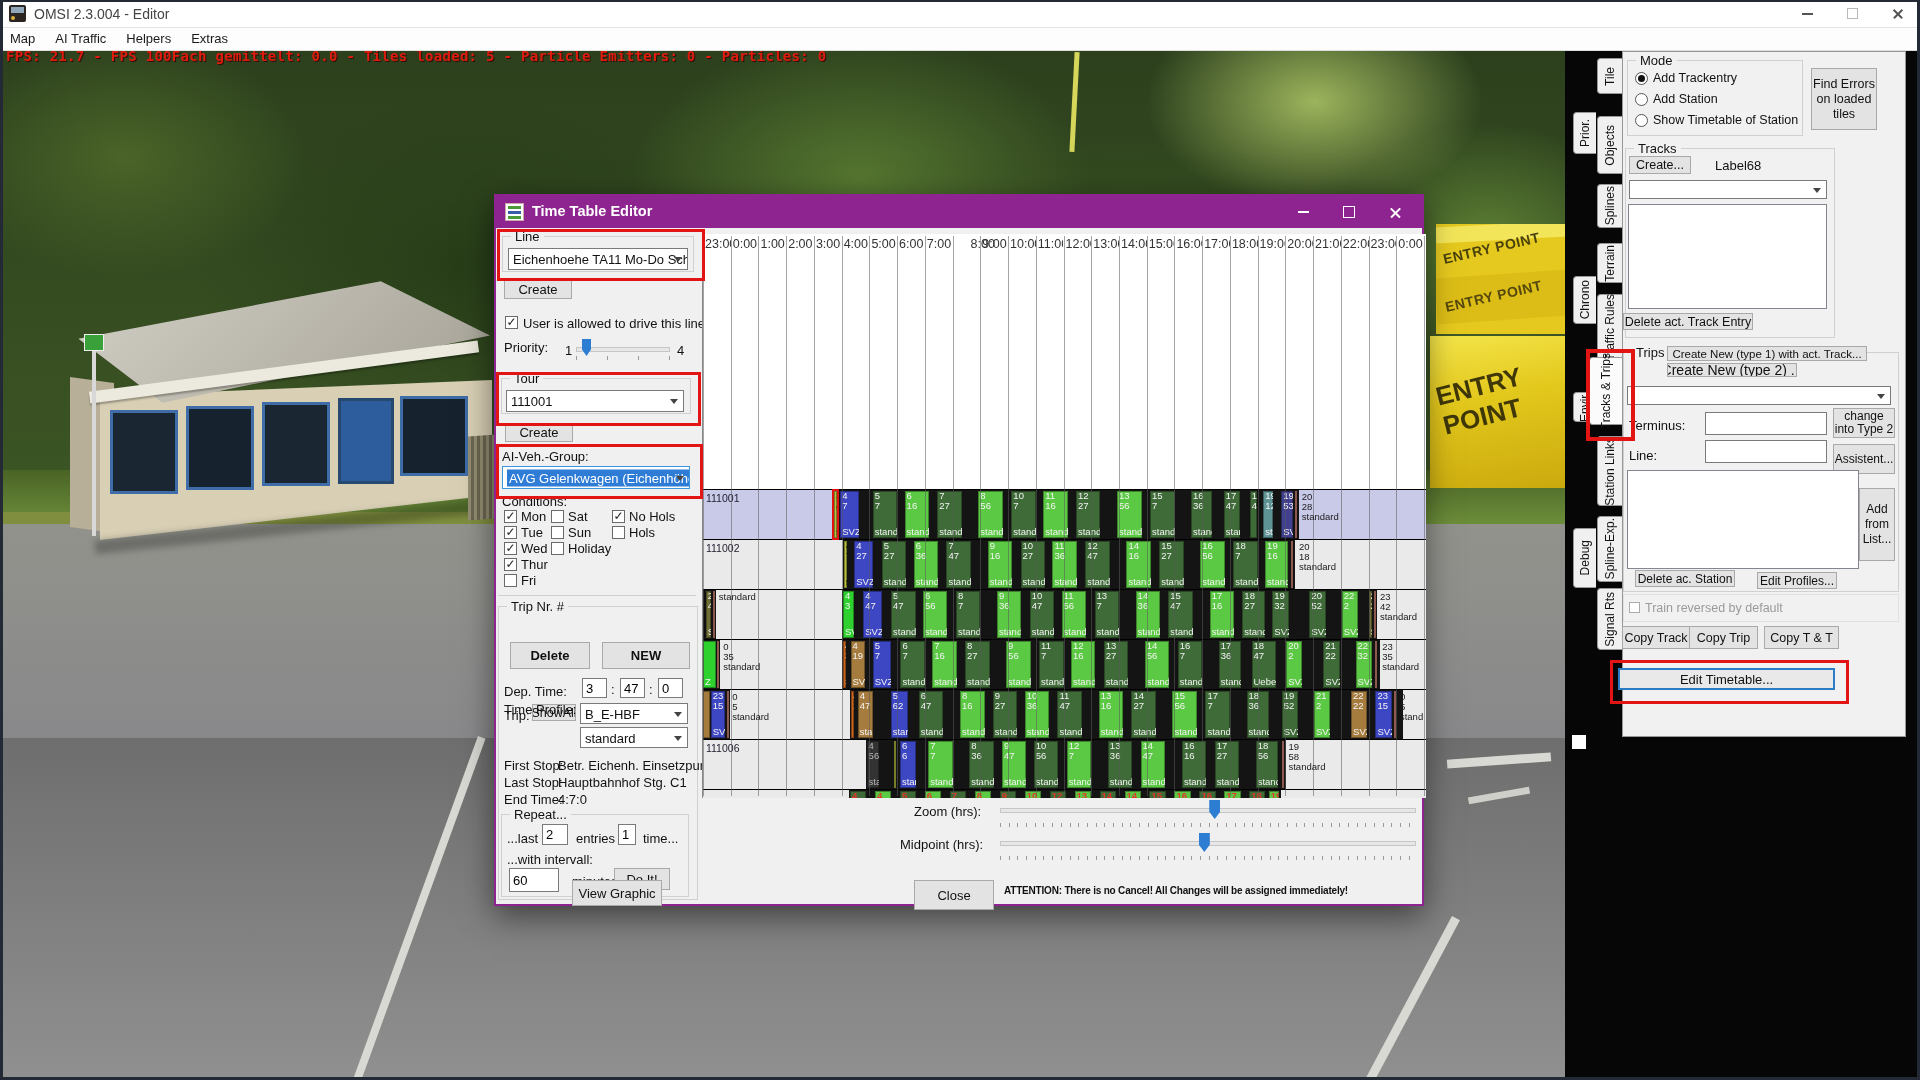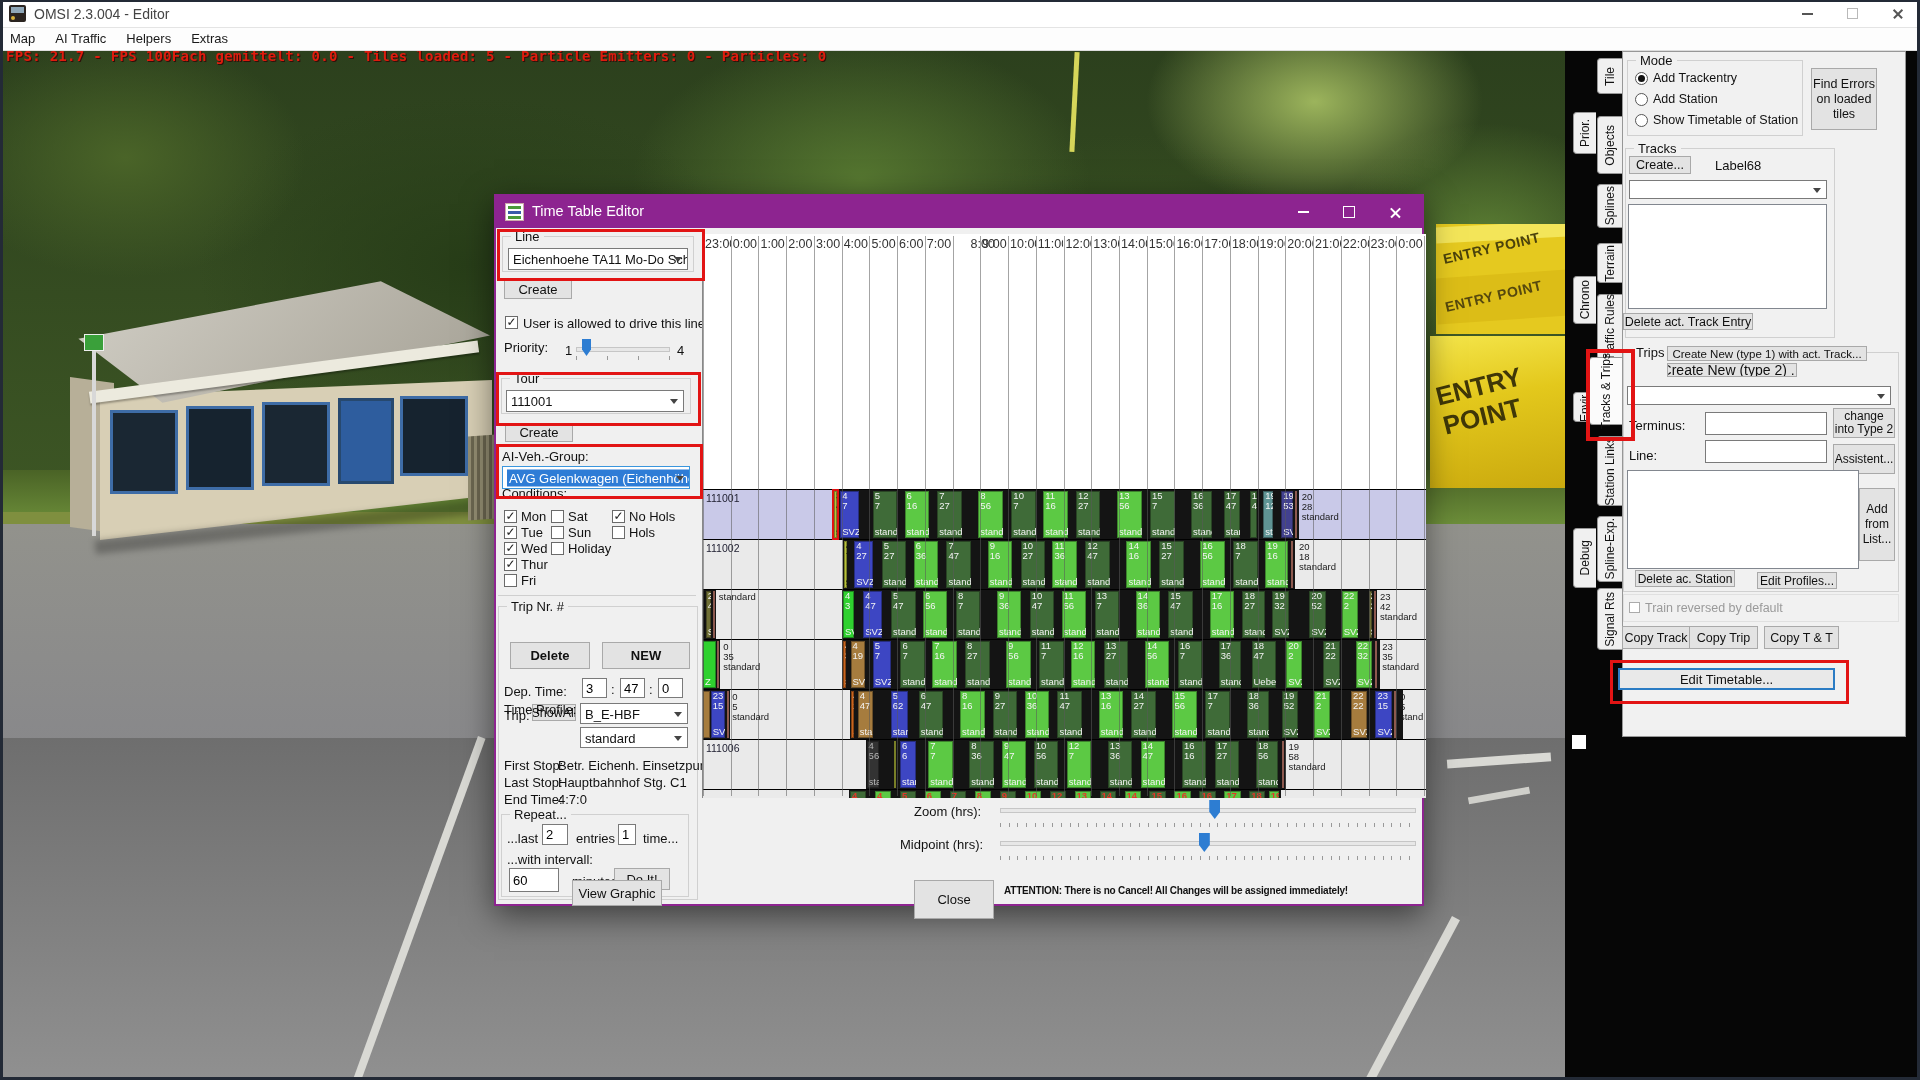--- a/index.html
+++ b/index.html
@@ -35,21 +35,21 @@
   .glyph-x i{position:absolute;left:0;top:5px;width:12px;height:1.6px;background:#555;}
   .glyph-x i:first-child{transform:rotate(45deg);}
   .glyph-x i:last-child{transform:rotate(-45deg);}
   
   #debug{position:absolute;left:6px;top:38px;z-index:30;font-family:"DejaVu Sans Mono",monospace;font-weight:bold;color:#de1c0e;}
   #debug .dl{font-size:14px;letter-spacing:.3px;text-shadow:1px 1px 0 #30100a;white-space:nowrap;}
   #debug .tiny{font-size:9px;opacity:.6;}
   
   #dialog{position:absolute;left:494px;top:194px;width:930px;height:712px;background:#f0f0f0;border:2px solid #8d2490;box-sizing:border-box;box-shadow:0 10px 30px rgba(0,0,0,.5);z-index:45;}
   #dlg-title{position:absolute;left:0;top:0;width:100%;height:32px;background:#8d2490;}
-  #dlg-title .tt{position:absolute;left:36px;top:7px;font-size:14.5px;color:#fff;}
+  #dlg-title .tt{position:absolute;left:36px;top:7px;font-size:14.5px;color:#fff;font-weight:bold;}
   .dwbtn{position:absolute;top:0;width:46px;height:32px;display:flex;align-items:center;justify-content:center;}
   .wg-min{width:11px;height:1.6px;background:#fff;}
   .wg-max{width:10px;height:10px;border:1.4px solid #fff;}
   .wg-x{position:relative;width:13px;height:13px;}
   .wg-x i{position:absolute;left:0;top:6px;width:13px;height:1.6px;background:#fff;}
   .wg-x i:first-child{transform:rotate(45deg);}
   .wg-x i:last-child{transform:rotate(-45deg);}
   #dlg-icon{position:absolute;left:9px;top:7px;width:19px;height:18px;background:#fff;border:1px solid #caa;box-sizing:border-box;}
   #dlg-icon i{position:absolute;left:2px;width:13px;height:3px;}
   
@@ -315,21 +315,21 @@
     <div class="redbox" style="left:0px;top:176px;width:199px;height:48px;"></div>
     <div class="btn" style="left:9px;top:227px;width:68px;height:19px;">Create</div>
 
     <span class="lbl" style="left:6px;top:253px;">AI-Veh.-Group:</span>
     <div class="combo sel" style="left:6px;top:270px;width:188px;height:23px;">
       <span class="cv">AVG Gelenkwagen (Eichenhöhe)</span>
         <span class="ar"></span>
     </div>
     <div class="redbox" style="left:0px;top:248px;width:201px;height:49px;"></div>
 
-    <span class="lbl" style="left:6px;top:290px;">Conditions:</span>
+    <span class="lbl" style="left:6px;top:298px;">Conditions:</span>
     <div id="cond-grid" class="ab" style="left:6px;top:314px;width:190px;height:84px;">
         <div class="cb" style="left: 2px; top: 0px;">✓</div>
         <span class="lbl" style="left: 19px; top: -1px;">Mon</span>
         <div class="cb" style="left: 2px; top: 16px;">✓</div>
         <span class="lbl" style="left: 19px; top: 15px;">Tue</span>
         <div class="cb" style="left: 2px; top: 32px;">✓</div>
         <span class="lbl" style="left: 19px; top: 31px;">Wed</span>
         <div class="cb" style="left: 2px; top: 48px;">✓</div>
         <span class="lbl" style="left: 19px; top: 47px;">Thur</span>
         <div class="cb" style="left: 2px; top: 64px;"></div>
@@ -1160,21 +1160,21 @@
     <span class="lbl" style="left:418px;top:608px;">Zoom (hrs):</span>
     <div class="strack" style="left:504px;top:612px;width:416px;"></div>
     <div id="zoom-thumb" class="sthumb" style="top: 604px; left: 713.24px;"></div>
     <div class="sticks" style="left:504px;top:627px;width:416px;"></div>
     <span class="lbl" style="left:404px;top:641px;">Midpoint (hrs):</span>
     <div class="strack" style="left:504px;top:645px;width:416px;"></div>
     <div id="mid-thumb" class="sthumb" style="top: 637px; left: 702.84px;"></div>
     <div class="sticks" style="left:504px;top:660px;width:416px;"></div>
 
     <div class="btn" style="left:76px;top:684px;width:90px;height:26px;">View Graphic</div>
-    <div class="btn" style="left:418px;top:684px;width:80px;height:39px;text-align:right;">Close</div>
+    <div class="btn" style="left:418px;top:684px;width:80px;height:30px;text-align:right;">Close</div>
     <span class="lbl" style="left:508px;top:689px;font-weight:bold;font-size:10px;letter-spacing:-0.2px;">ATTENTION: There is no Cancel! All Changes will be assigned immediately!</span>
   </div>
 
   <div class="edge" style="left:0;top:0;width:3px;height:1080px;"></div>
   <div class="edge" style="left:0;top:0;width:1920px;height:2px;"></div>
   <div class="edge" style="left:1917px;top:0;width:3px;height:1080px;"></div>
   <div class="edge" style="left:0;top:1077px;width:1920px;height:3px;"></div>
 </div>
 
 </body></html>

